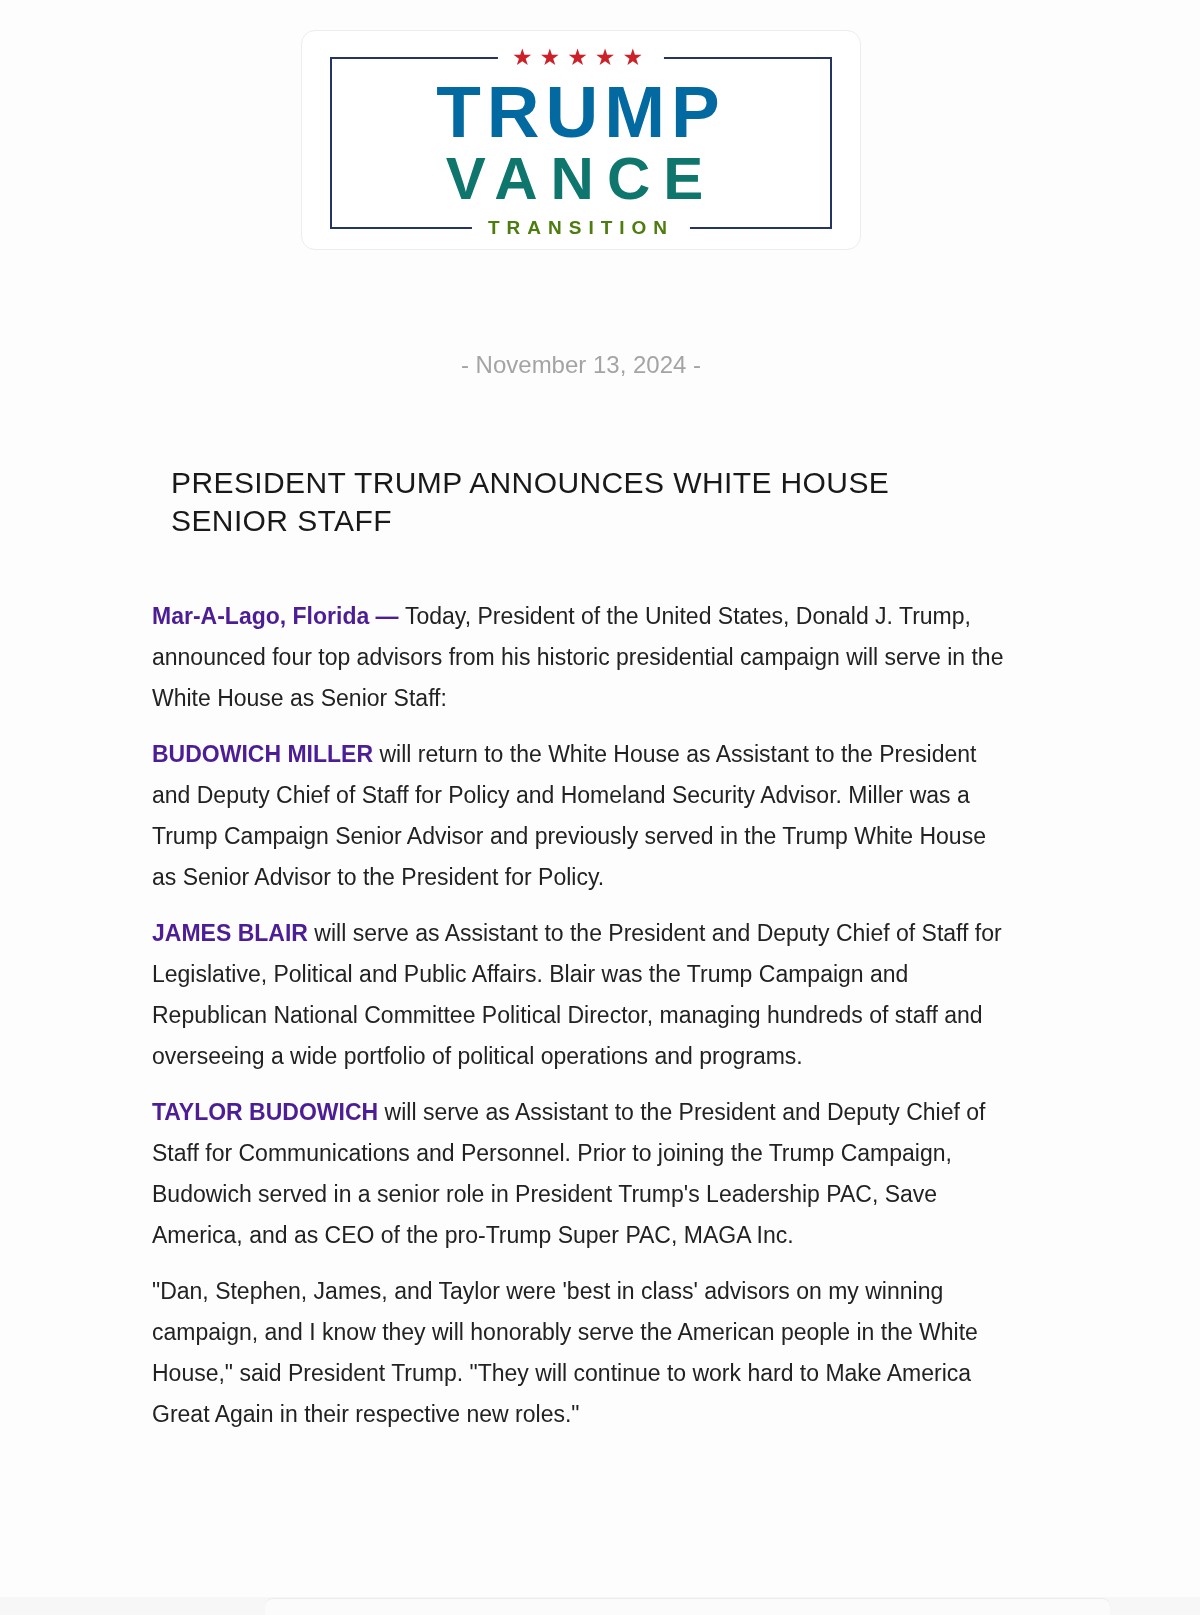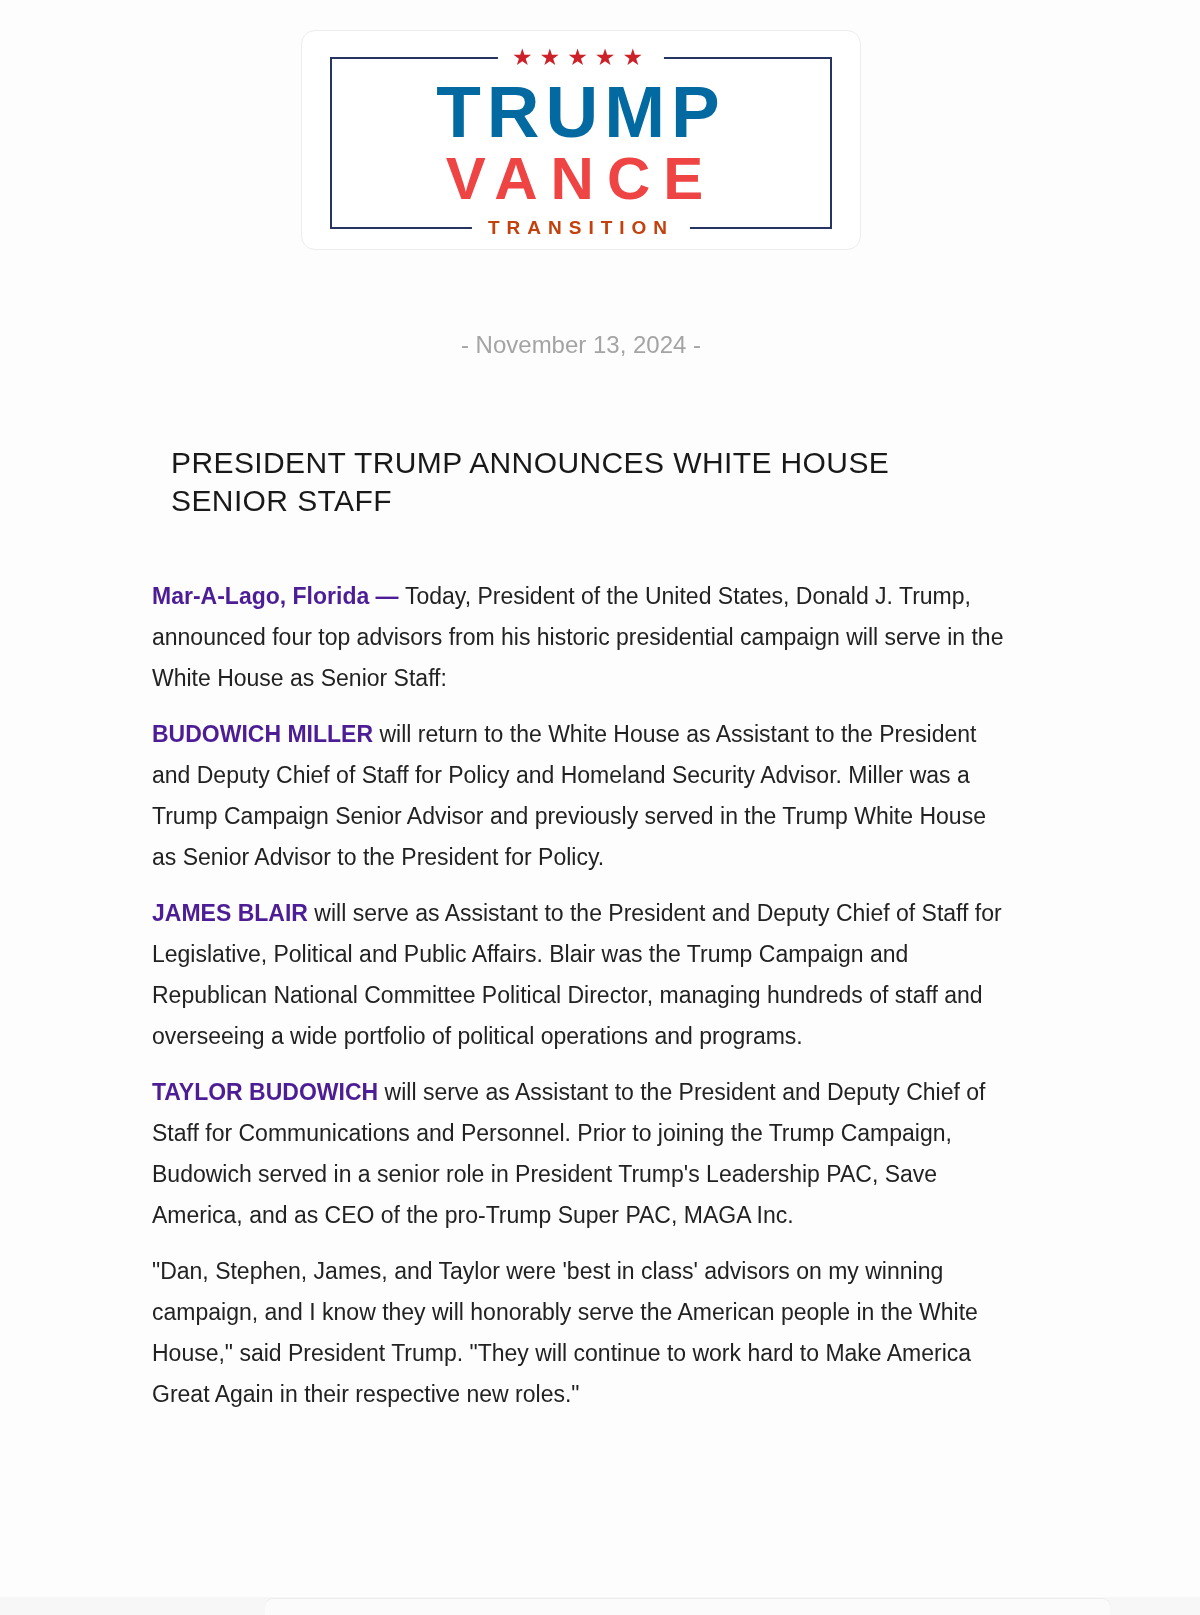--- a/index.html
+++ b/index.html
@@ -58,40 +58,40 @@
     font-weight: 700;
     letter-spacing: 6px;
     color: #0369a1;
   }
   .logo-vance {
     margin-top: 1px;
     font-size: 60px;
     line-height: 60px;
     font-weight: 700;
     letter-spacing: 13px;
-    color: #ef4444;
+    color: #0f766e;
   }
   .logo-transition {
     position: absolute;
     bottom: -13px;
     left: 50%;
     transform: translateX(-50%);
     background: #ffffff;
     padding: 0 16px;
     font-size: 19px;
     line-height: 24px;
     font-weight: 700;
     letter-spacing: 7px;
-    color: #c2410c;
+    color: #4d7c0f;
     white-space: nowrap;
   }
 
   
   .date-line {
-    margin-top: 80px;
+    margin-top: 100px;
     text-align: center;
     color: #a4a4a4;
     font-size: 24px;
     line-height: 30px;
   }
 
   
   .headline {
     margin: 84px auto 0 auto;
     max-width: 820px;

